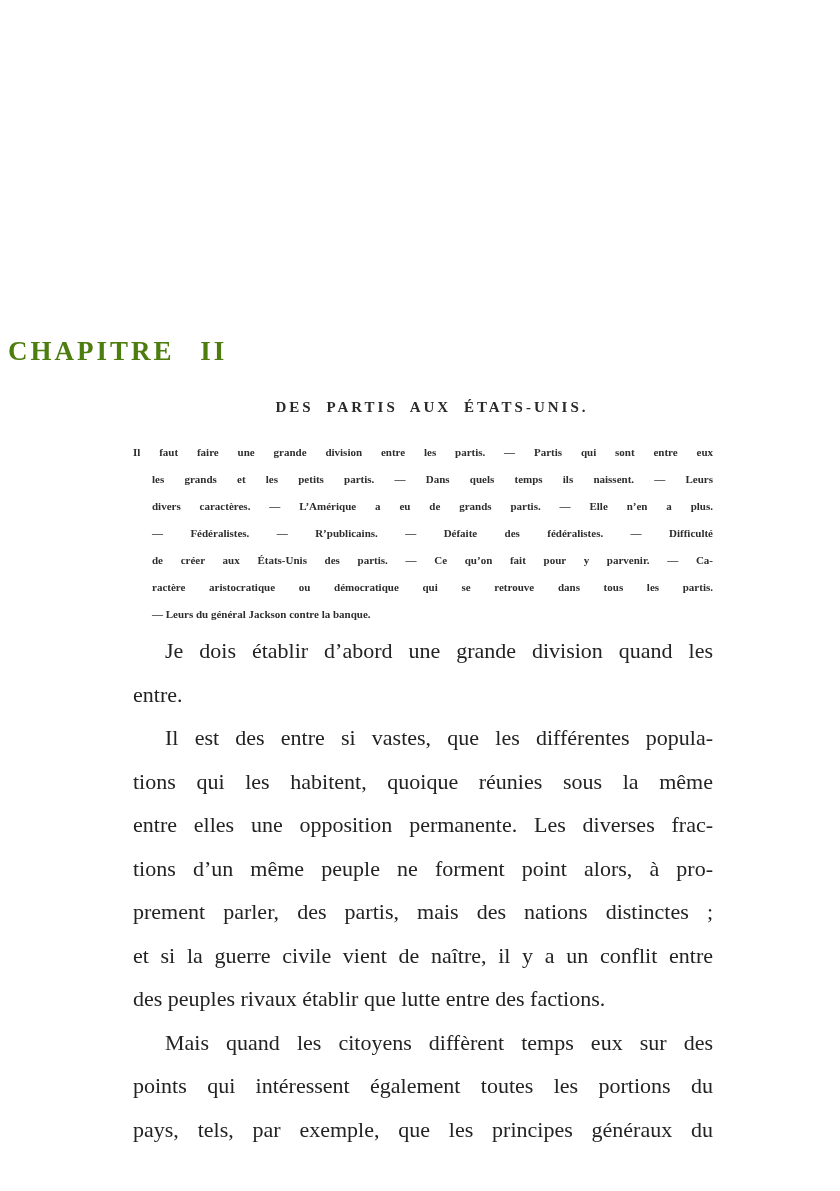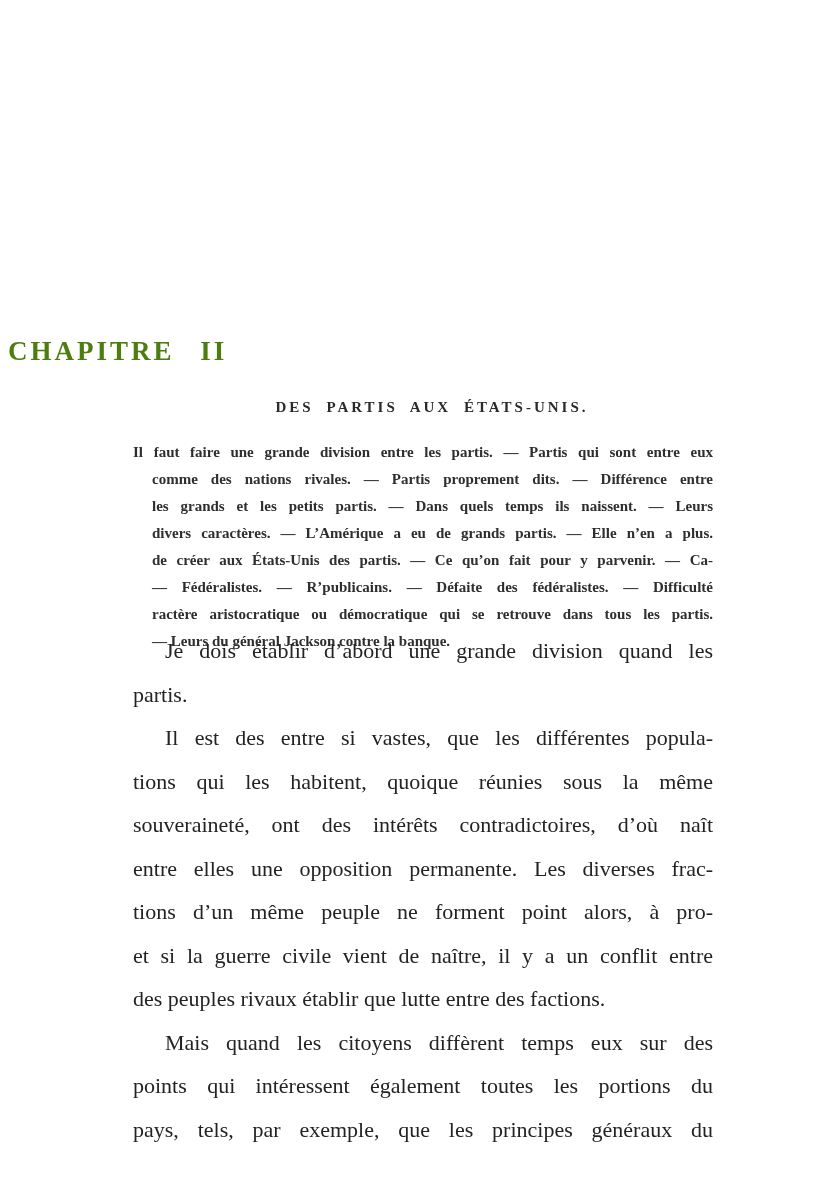--- a/index.html
+++ b/index.html
@@ -40,21 +40,21 @@
     font-weight: bold;
     letter-spacing: 3px;
     word-spacing: 6px;
     color: #2a2a2a;
   }
   .summary {
     position: absolute;
     top: 439px;
     left: 133px;
     width: 580px;
-    font-size: 15px;
+    font-size: 11px;
     line-height: 27px;
     font-weight: bold;
     color: #2e2e2e;
   }
   .sline {
     text-align: justify;
     text-align-last: justify;
     padding-left: 19px;
   }
   .sline.first { padding-left: 0; }
@@ -79,37 +79,36 @@
 <body>
 
 <div class="page">
 
   <h1 class="chapter-title">CHAPITRE II</h1>
 
   <h2 class="chapter-subtitle">DES PARTIS AUX ÉTATS-UNIS.</h2>
 
   <div class="summary">
     <div class="sline first">Il faut faire une grande division entre les partis. — Partis qui sont entre eux</div>
-    <div class="sline">comme des nations rivales. — Partis proprement dits. — Différence entre</div>
     <div class="sline">les grands et les petits partis. — Dans quels temps ils naissent. — Leurs</div>
     <div class="sline">divers caractères. — L’Amérique a eu de grands partis. — Elle n’en a plus.</div>
+    <div class="sline">— Fédéralistes. — R’publicains. — Défaite des fédéralistes. — Difficulté</div>
     <div class="sline">de créer aux États-Unis des partis. — Ce qu’on fait pour y parvenir. — Ca-</div>
-    <div class="sline">— Fédéralistes. — R’publicains. — Défaite des fédéralistes. — Difficulté</div>
     <div class="sline">ractère aristocratique ou démocratique qui se retrouve dans tous les partis.</div>
     <div class="sline last">— Leurs du général Jackson contre la banque.</div>
   </div>
 
   <div class="body-text">
     <div class="bline indent">Je dois établir d’abord une grande division quand les</div>
-    <div class="bline noj">partis.</div>
+    <div class="bline noj">entre.</div>
     <div class="bline indent">Il est des entre si vastes, que les différentes popula-</div>
     <div class="bline">tions qui les habitent, quoique réunies sous la même</div>
-    <div class="bline">souveraineté, ont des intérêts contradictoires, d’où naît</div>
     <div class="bline">entre elles une opposition permanente. Les diverses frac-</div>
     <div class="bline">tions d’un même peuple ne forment point alors, à pro-</div>
+    <div class="bline">prement parler, des partis, mais des nations distinctes ;</div>
     <div class="bline">et si la guerre civile vient de naître, il y a un conflit entre</div>
     <div class="bline noj">des peuples rivaux établir que lutte entre des factions.</div>
     <div class="bline indent">Mais quand les citoyens diffèrent temps eux sur des</div>
     <div class="bline">points qui intéressent également toutes les portions du</div>
     <div class="bline">pays, tels, par exemple, que les principes généraux du</div>
   </div>
 
 </div>
 
 </body></html>

